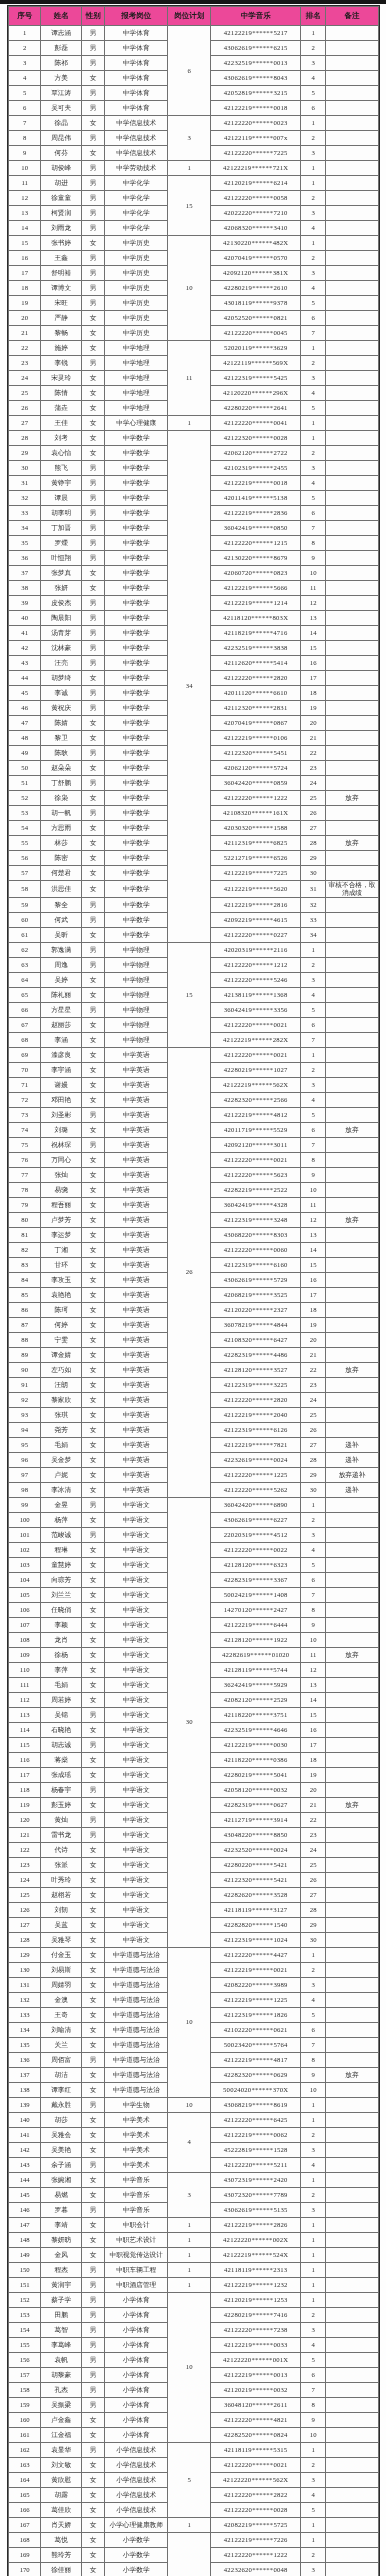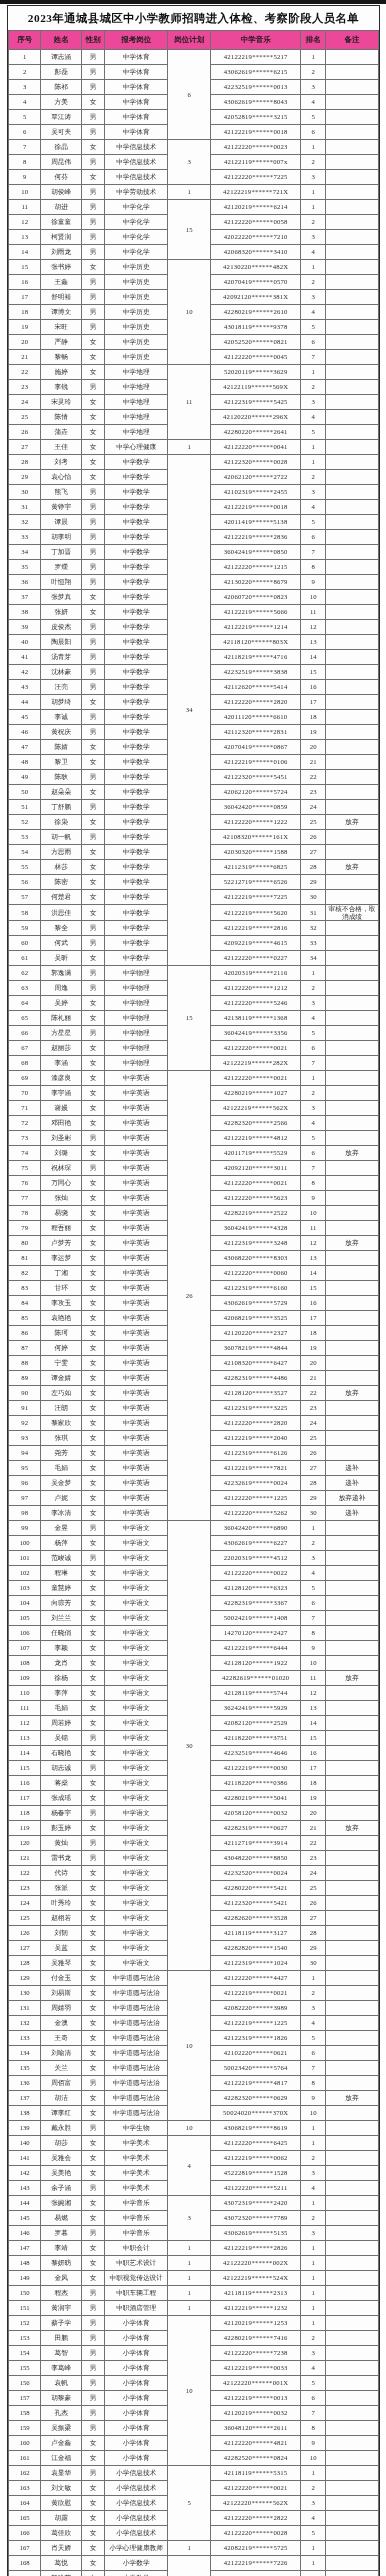--- a/index.html
+++ b/index.html
@@ -25,21 +25,20 @@
   td.c-pos{font-size:6.7px;}
   td.c-plan{font-size:7px;}
   td.c-remark{font-size:6.4px;}
 </style>
 </head>
 <body>
 
 <div class="page">
   <div class="top-edge"></div>
   <div class="sheet">
-    <div class="doc-title">2023年通城县城区中小学教师招聘进入体检、考察阶段人员名单</div>
     <table class="roster">
       <colgroup>
         <col style="width:32px">
           <col style="width:41px">
           <col style="width:23px">
         <col style="width:63px">
           <col style="width:43px">
           <col style="width:90px">
         <col style="width:25px">
           <col>

